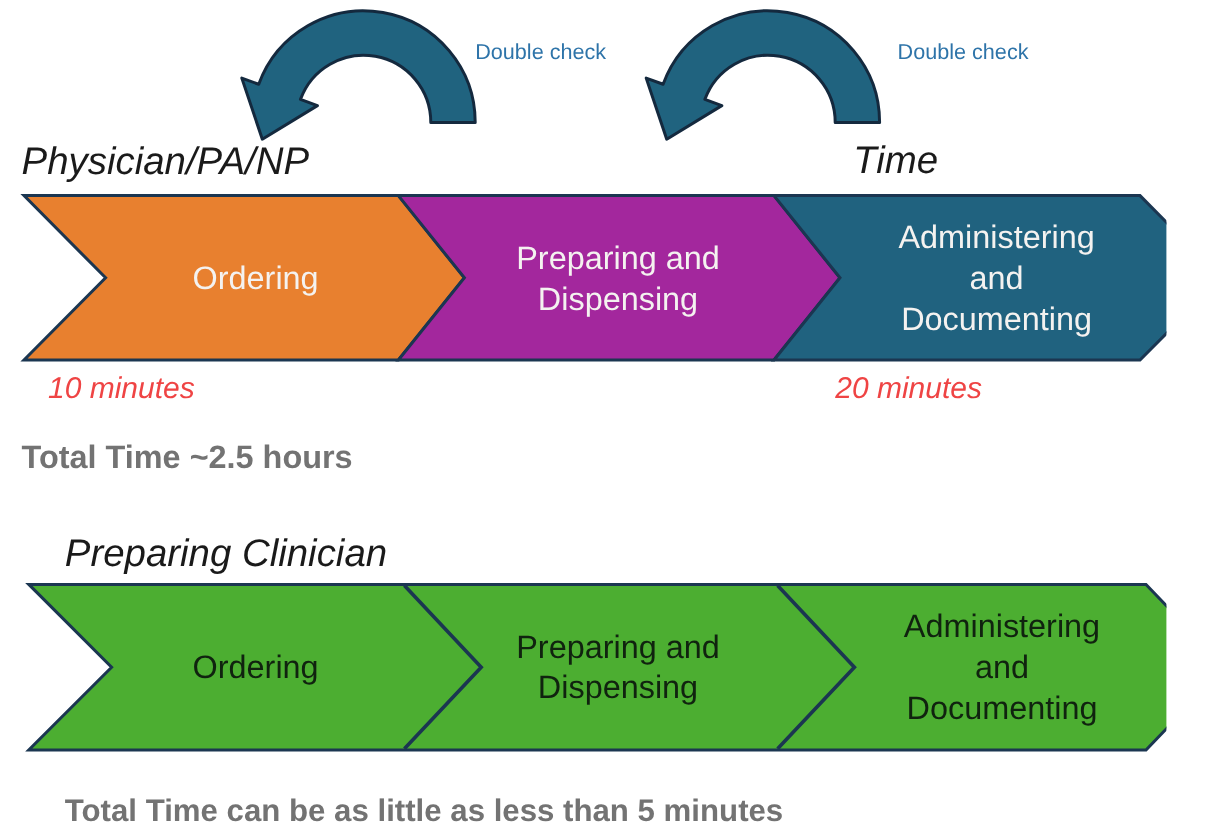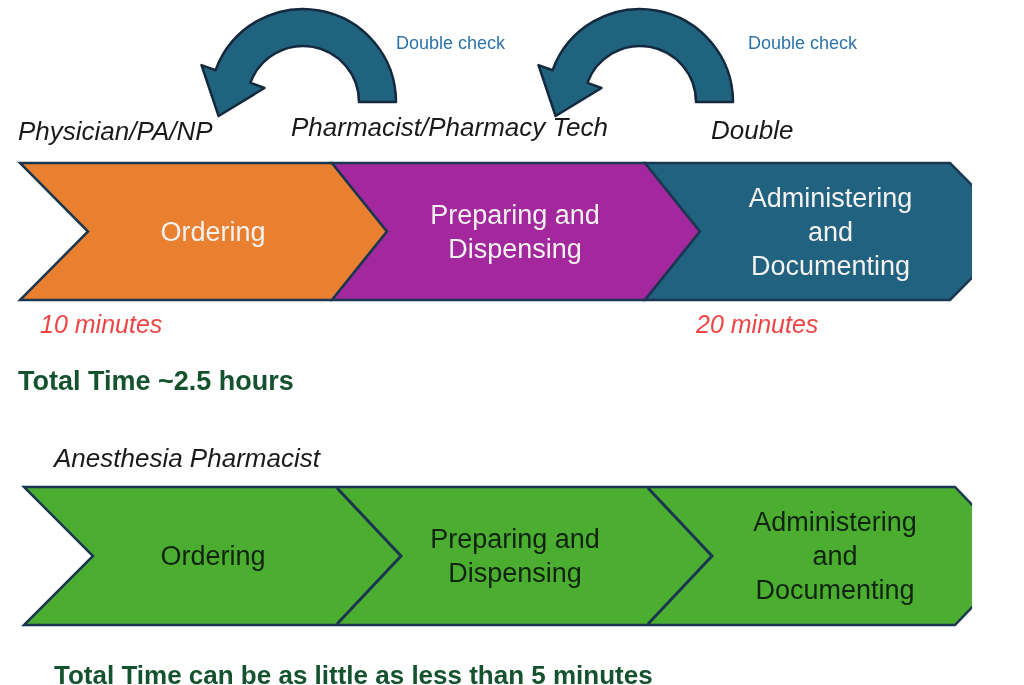--- a/index.html
+++ b/index.html
@@ -2,24 +2,24 @@
 <html><head>
 <meta charset="utf-8">
 <style>
   html,body { margin:0; padding:0; background:#ffffff; }
   .canvas {
     position:relative; width:972px; height:685px; background:#ffffff;
     font-family:"Liberation Sans", sans-serif; overflow:hidden;
   }
   .abs { position:absolute; }
   svg.layer { position:absolute; left:0; top:0; }
-  .role  { font-style:italic; font-size:26px; color:#1a1a1a; white-space:nowrap; }
+  .role  { font-style:italic; font-size:32px; color:#1a1a1a; white-space:nowrap; }
   .dc    { font-size:18px; color:#2E74A9; white-space:nowrap; }
   .time  { font-style:italic; font-size:25px; color:#ef4444; white-space:nowrap; }
-  .total { font-weight:bold; font-size:26px; color:#14532d; white-space:nowrap; }
+  .total { font-weight:bold; font-size:26px; color:#737373; white-space:nowrap; }
   .seg-label {
     position:absolute; height:138px; display:flex; flex-direction:column;
     align-items:center; justify-content:center; text-align:center;
     font-size:27px; line-height:1.26;
   }
   .seg-label span { display:block; }
   .seg-label.light { color:#F4F2F0; }
   .seg-label.dark  { color:#10230f; }
 </style>
 </head>
@@ -39,42 +39,41 @@
 
     <polygon points="24,487 955,487 1021,556 955,625 24,625 93,556" fill="#4CAE31" stroke="#1B3651" stroke-width="2.5"></polygon>
     <polyline points="337,488 401,556 337,624" fill="none" stroke="#1B3651" stroke-width="3"></polyline>
     <polyline points="648,488 712,556 648,624" fill="none" stroke="#1B3651" stroke-width="3"></polyline>
   </svg>
 
   <div class="abs dc" style="left:396px; top:33px;">Double check</div>
   <div class="abs dc" style="left:748px; top:33px;">Double check</div>
 
   <div class="abs role" style="left:18px; top:116px;">Physician/PA/NP</div>
-  <div class="abs role" style="left:291px; top:112px;">Pharmacist/Pharmacy Tech</div>
-  <div class="abs role" style="left:711px; top:115px;">Double</div>
+  <div class="abs role" style="left:711px; top:115px;">Time</div>
 
   <div class="seg-label light" style="left:88px; top:163px; width:250px;">
     <span>Ordering</span>
   </div>
   <div class="seg-label light" style="left:390px; top:163px; width:250px;">
     <span>Preparing and</span>
     <span>Dispensing</span>
   </div>
   <div class="seg-label light" style="left:703px; top:163px; width:255px;">
     <span>Administering</span>
     <span>and</span>
     <span>Documenting</span>
   </div>
 
   <div class="abs time" style="left:40px; top:310px;">10 minutes</div>
   <div class="abs time" style="left:672px; top:310px;margin-left:24px;">20 minutes</div>
 
   <div class="abs total" style="left:18px; top:366px; font-size:27px;">Total Time ~2.5 hours</div>
 
-  <div class="abs role" style="left:54px; top:443px;">Anesthesia Pharmacist</div>
+  <div class="abs role" style="left:54px; top:443px;">Preparing Clinician</div>
 
   <div class="seg-label dark" style="left:88px; top:487px; width:250px;">
     <span>Ordering</span>
   </div>
   <div class="seg-label dark" style="left:390px; top:487px; width:250px;">
     <span>Preparing and</span>
     <span>Dispensing</span>
   </div>
   <div class="seg-label dark" style="left:705px; top:487px; width:260px;">
     <span>Administering</span>

